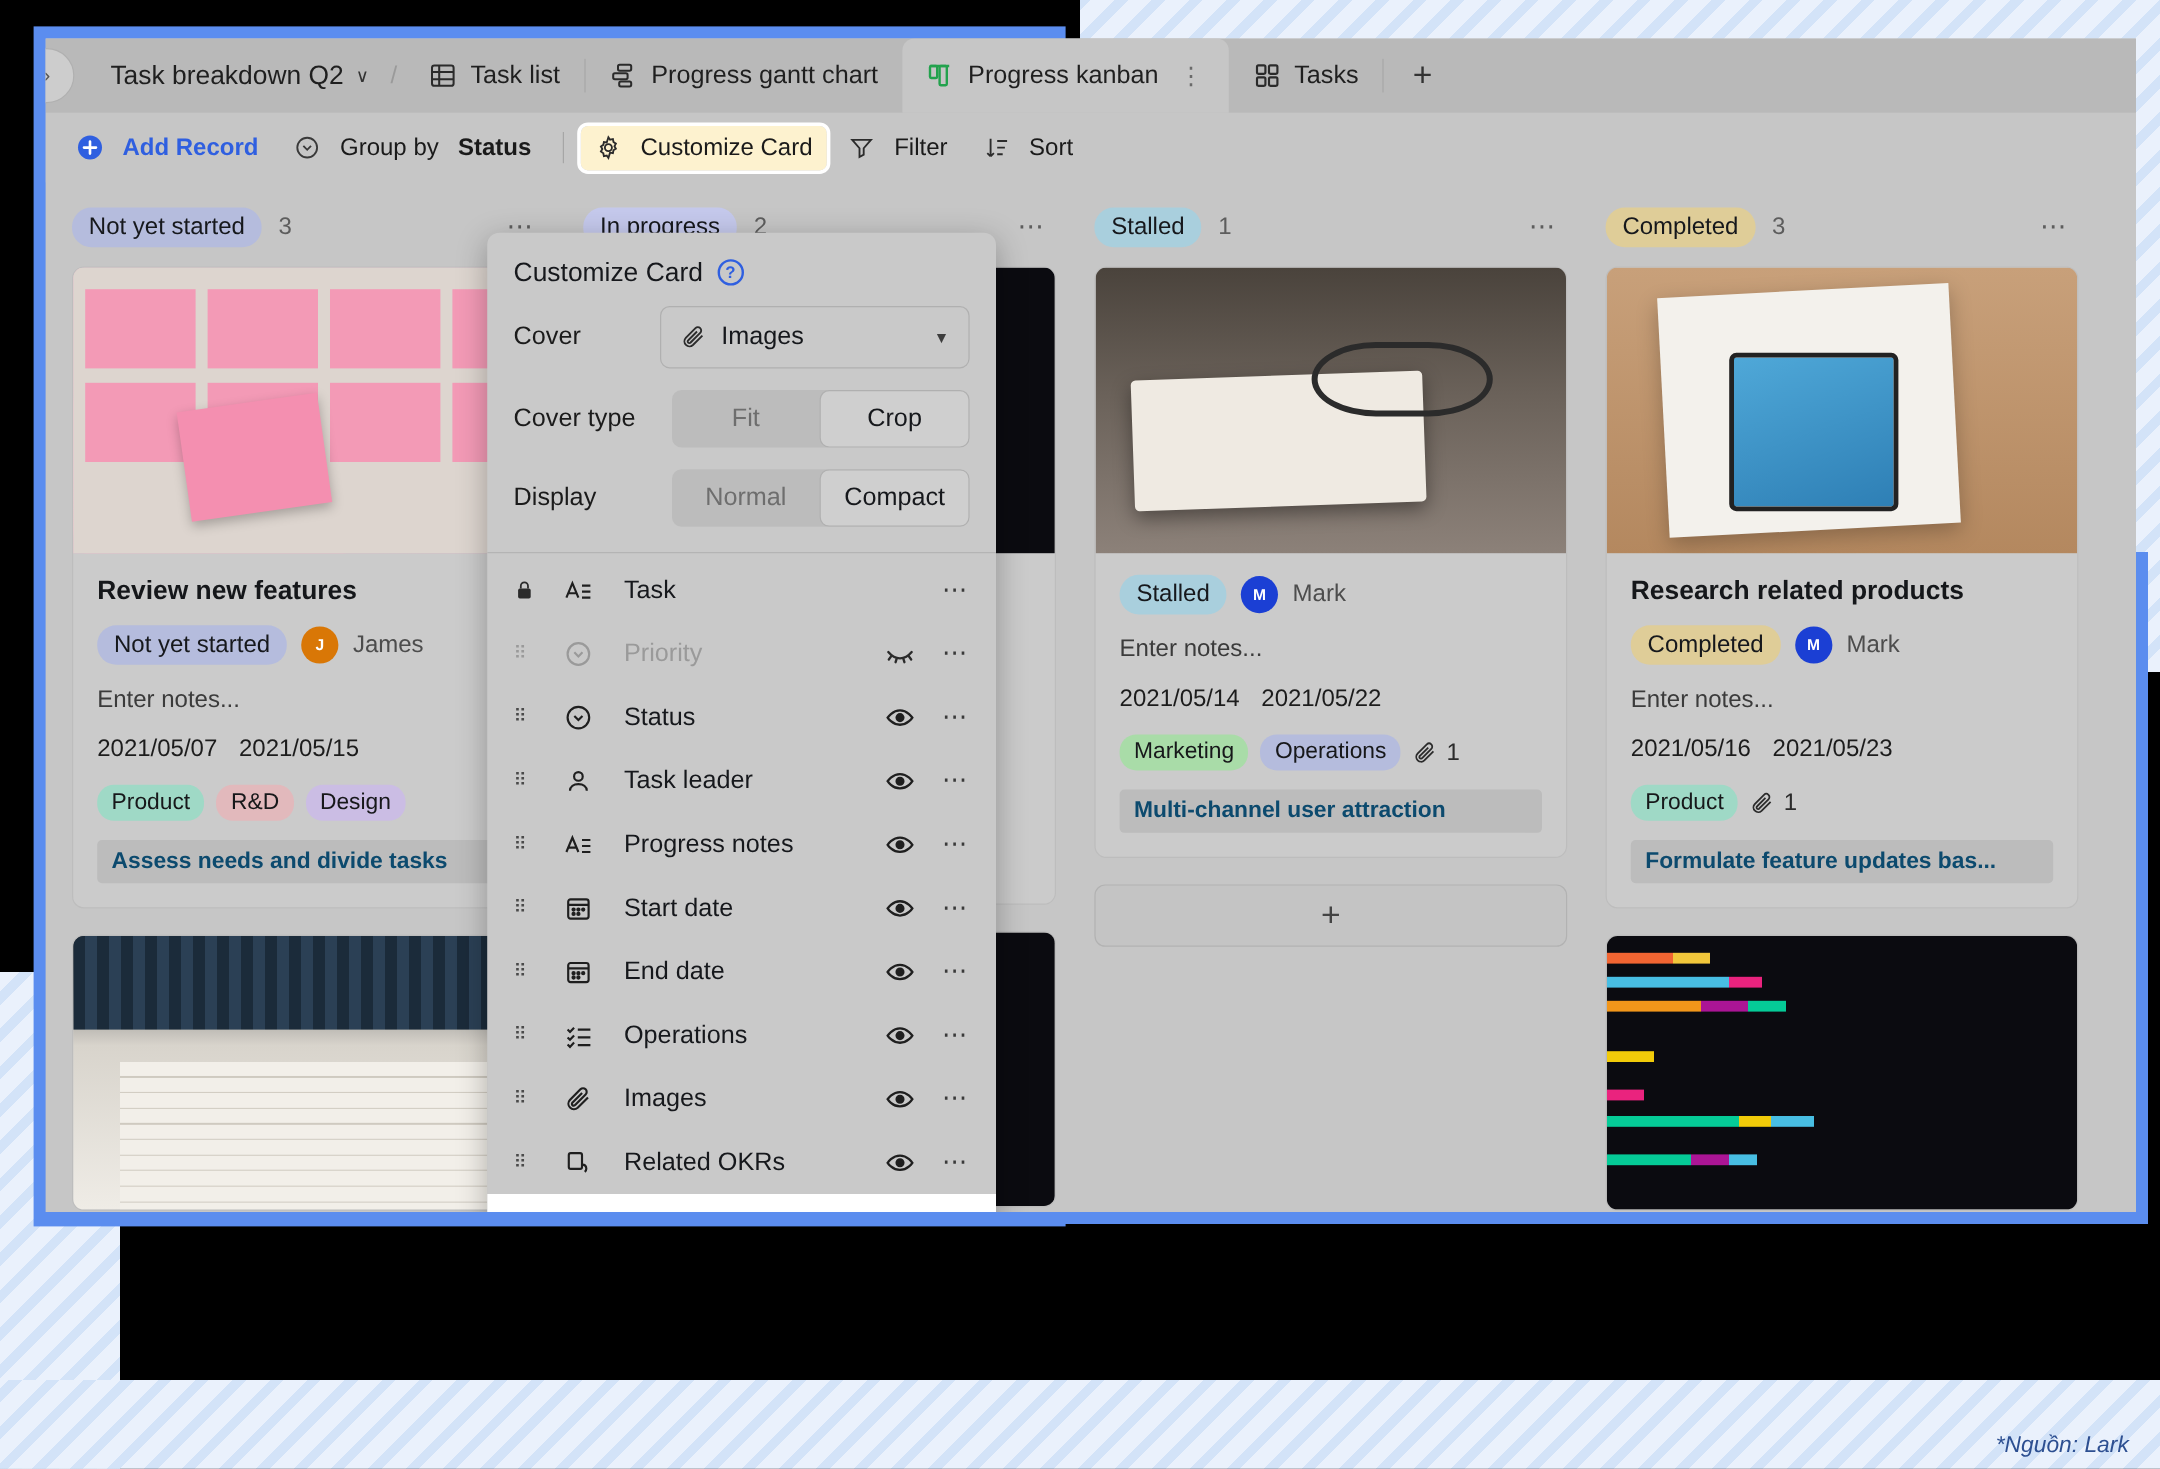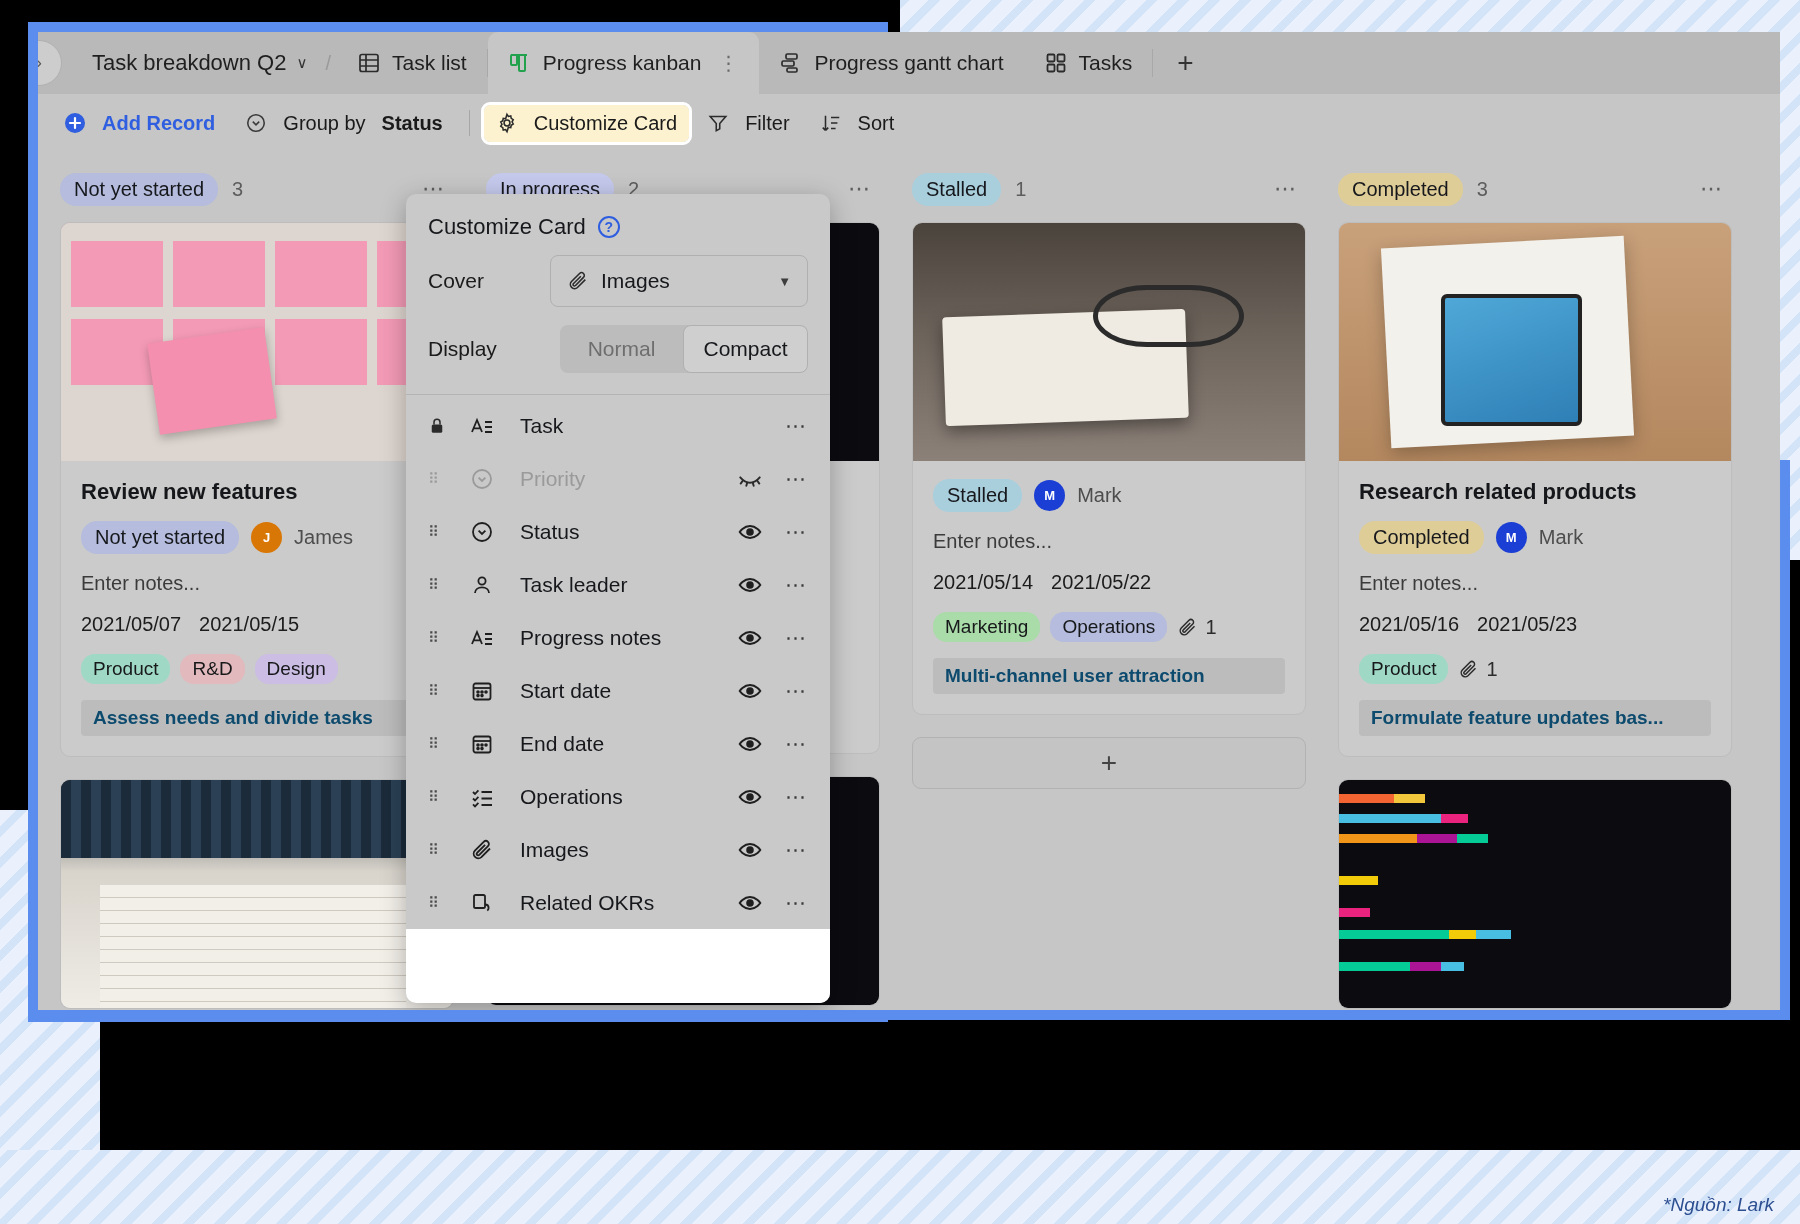--- a/index.html
+++ b/index.html
@@ -368,41 +368,41 @@
       <span>
         <svg class="ico" width="24" height="24" viewBox="0 0 24 24" fill="none" stroke="#2b2b2b" stroke-width="1.7">
           <rect x="3" y="3.5" width="18" height="17" rx="2"></rect>
             <path d="M9 3.5v17M3 9h18M3 15h18"></path>
         </svg>
       </span>
       <span>Task list</span>
     </div>
     <div class="tab-div"></div>
 
+    <div class="tab">
+      <span>
+        <svg class="ico" width="24" height="24" viewBox="0 0 24 24" fill="none" stroke="#2b2b2b" stroke-width="1.7">
+          <rect x="7" y="3" width="11" height="5" rx="1.4"></rect>
+            <rect x="3" y="10" width="12" height="5" rx="1.4"></rect>
+            <rect x="8" y="17" width="10" height="4" rx="1.4"></rect>
+        </svg>
+      </span>
+      <span>Progress gantt chart</span>
+    </div>
+
     <div class="tab active">
       <span>
         <svg class="ico" width="24" height="24" viewBox="0 0 24 24" fill="none" stroke="#23a24d" stroke-width="2">
           <rect x="3" y="4" width="6" height="10" rx="1"></rect>
             <rect x="11" y="4" width="6" height="16" rx="1"></rect>
             <path d="M3 4h16"></path>
         </svg>
       </span>
       <span>Progress kanban</span>
       <span class="kebab">⋮</span>
-    </div>
-
-    <div class="tab">
-      <span>
-        <svg class="ico" width="24" height="24" viewBox="0 0 24 24" fill="none" stroke="#2b2b2b" stroke-width="1.7">
-          <rect x="7" y="3" width="11" height="5" rx="1.4"></rect>
-            <rect x="3" y="10" width="12" height="5" rx="1.4"></rect>
-            <rect x="8" y="17" width="10" height="4" rx="1.4"></rect>
-        </svg>
-      </span>
-      <span>Progress gantt chart</span>
     </div>
 
     <div class="tab">
       <span>
         <svg class="ico" width="24" height="24" viewBox="0 0 24 24" fill="none" stroke="#2b2b2b" stroke-width="1.8">
           <rect x="3.5" y="3.5" width="7" height="7" rx="1.2"></rect>
             <rect x="13.5" y="3.5" width="7" height="7" rx="1.2"></rect>
           <rect x="3.5" y="13.5" width="7" height="7" rx="1.2"></rect>
             <rect x="13.5" y="13.5" width="7" height="7" rx="1.2"></rect>
         </svg>
@@ -611,20 +611,27 @@
         <span>
           <svg class="ico" width="22" height="22" viewBox="0 0 24 24" fill="none" stroke="#2b2b2b" stroke-width="1.7">
             <path d="M20 10.5l-8.6 8.6a4.6 4.6 0 01-6.5-6.5l8.8-8.8a3 3 0 114.3 4.3l-8.7 8.7a1.5 1.5 0 11-2.1-2.1l7.9-7.9"></path>
           </svg>
         </span>
         <span>Images</span>
         <span class="caret">▼</span>
       </div>
     </div>
 
+    <div class="opt-row">
+      <span class="opt-label">Cover type</span>
+      <div class="segmented">
+        <div class="seg">Fit</div>
+        <div class="seg on">Crop</div>
+      </div>
+    </div>
 
     <div class="opt-row">
       <span class="opt-label">Display</span>
       <div class="segmented">
         <div class="seg">Normal</div>
         <div class="seg on">Compact</div>
       </div>
     </div>
 
     <div class="popup-sep"></div>

